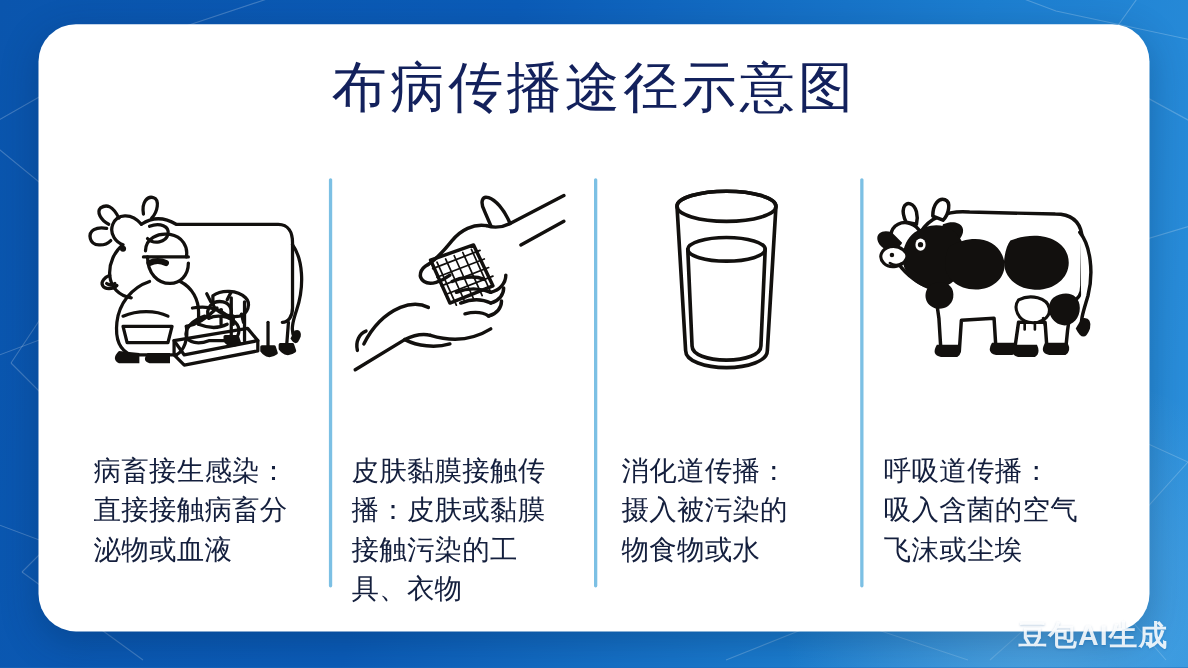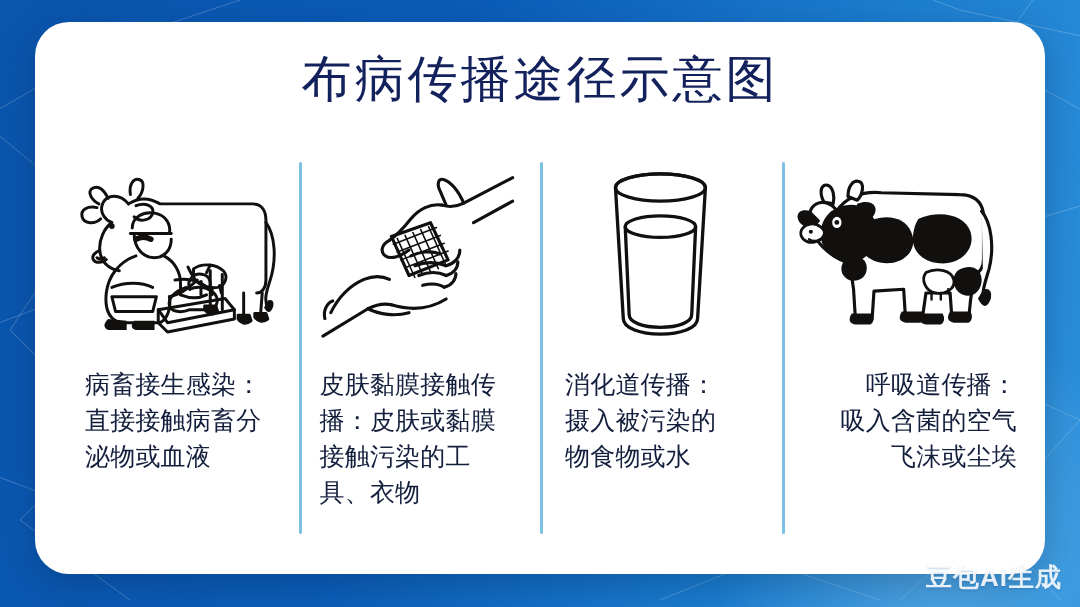--- a/index.html
+++ b/index.html
@@ -80,20 +80,21 @@
   }
 
   .col {
     position: relative;
     flex: 1 1 0;
     display: flex;
     flex-direction: column;
     align-items: center;
     padding: 0 14px;
     box-sizing: border-box;
+    gap: 44px;
   }
   
   .col + .col::before {
     content: "";
     position: absolute;
     left: 0;
     top: 12px;
     bottom: 22px;
     width: 3px;
     border-radius: 2px;
@@ -117,21 +118,21 @@
     font-size: 25px;
     line-height: 1.44;
     font-weight: 400;
     text-align: left;
     letter-spacing: 0.2px;
     white-space: pre-wrap;
   }
   .col-1 .caption { padding-left: 28px; }
   .col-2 .caption { padding-left: 14px; }
   .col-3 .caption { padding-left: 22px; }
-  .col-4 .caption { padding-left: 16px; text-align: right; }
+  .col-4 .caption { padding-left: 16px; }
 
   
   .watermark {
     position: absolute;
     right: 18px;
     bottom: 12px;
     color: rgba(255, 255, 255, 0.88);
     font-size: 26px;
     font-weight: 700;
     letter-spacing: 1px;

